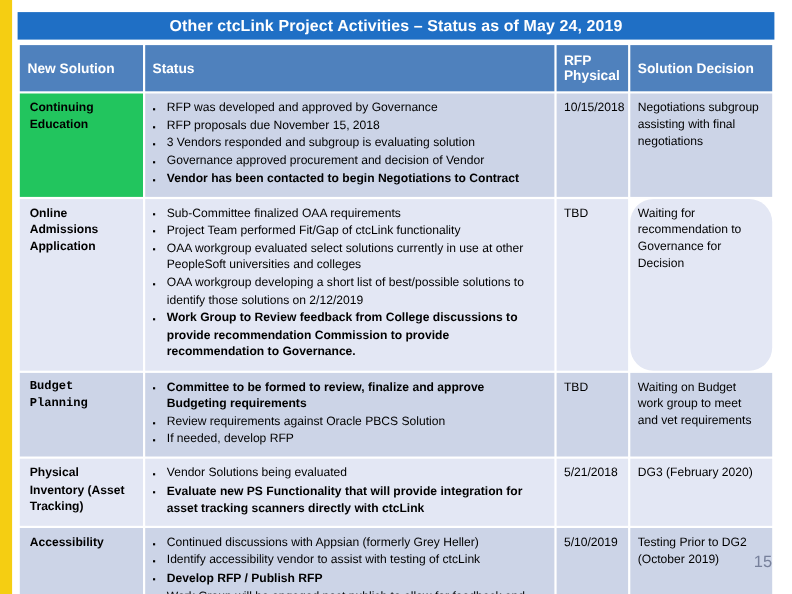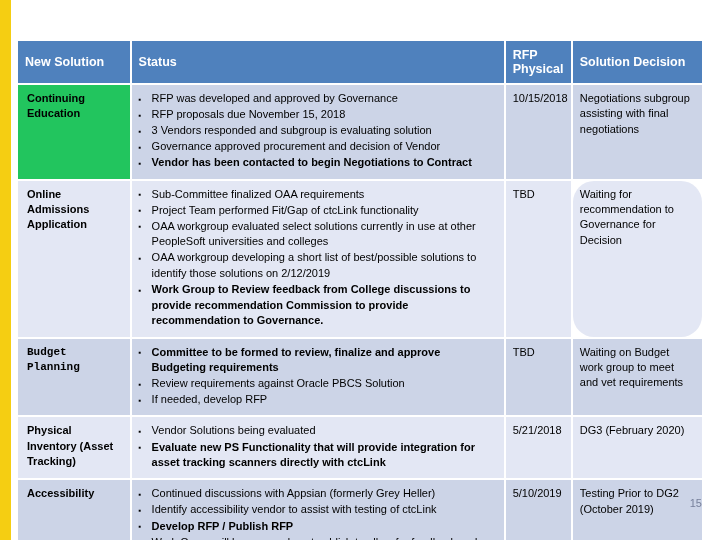--- a/index.html
+++ b/index.html
@@ -127,32 +127,33 @@
     color: #000000;
   }
   ul.bullets > li.strong {
     font-weight: bold;
   }
 
   
   .slide-number {
     position: absolute;
     right: 18px;
-    bottom: 31px;
-    font-size: 11px;
+    bottom: 21px;
+    font-size: 15px;
     color: #77809B;
   }
 </style>
 </head>
 <body>
 
 <div class="slide">
 
   <div class="slide-accent-bar" style="background: rgb(245, 206, 18);"></div>
 
+  <div class="title-banner" style="background: rgb(31, 111, 197);">Other ctcLink Project Activities – Status as of May 24, 2019</div>
 
   <table class="status-table">
     <colgroup>
       <col class="col-solution">
       <col class="col-status">
       <col class="col-rfp">
       <col class="col-decision">
     </colgroup>
     <thead>
       <tr>

